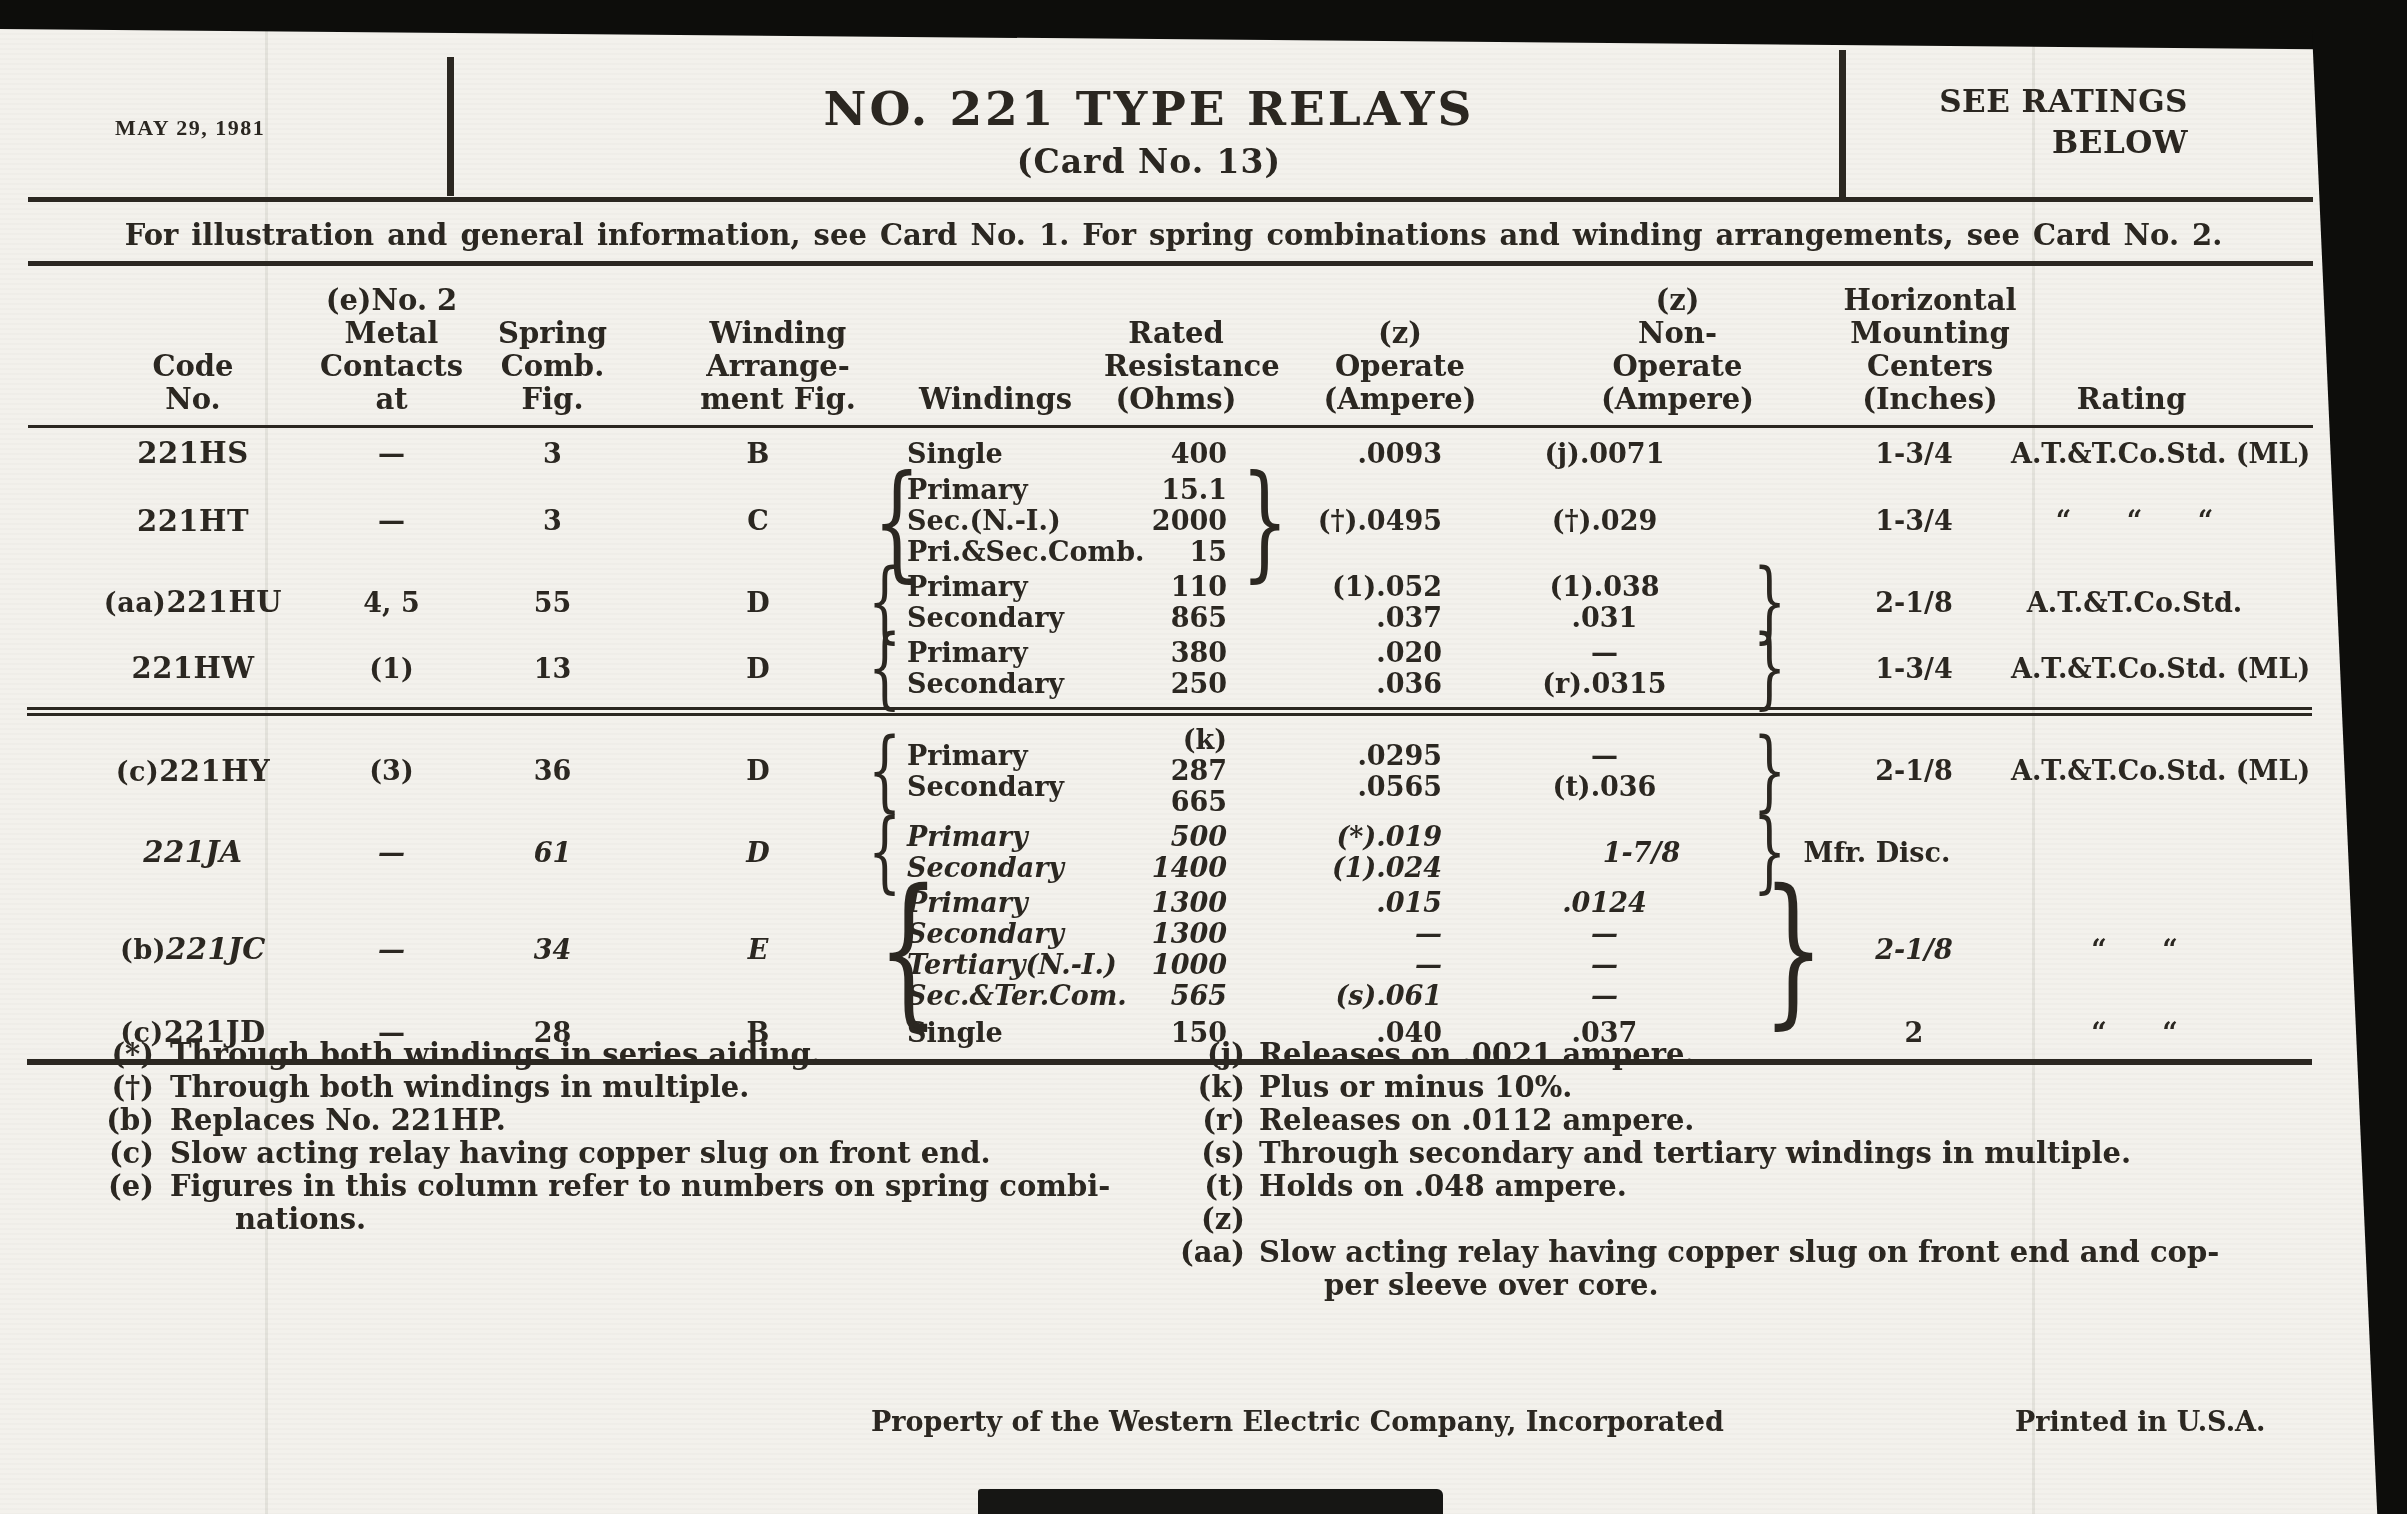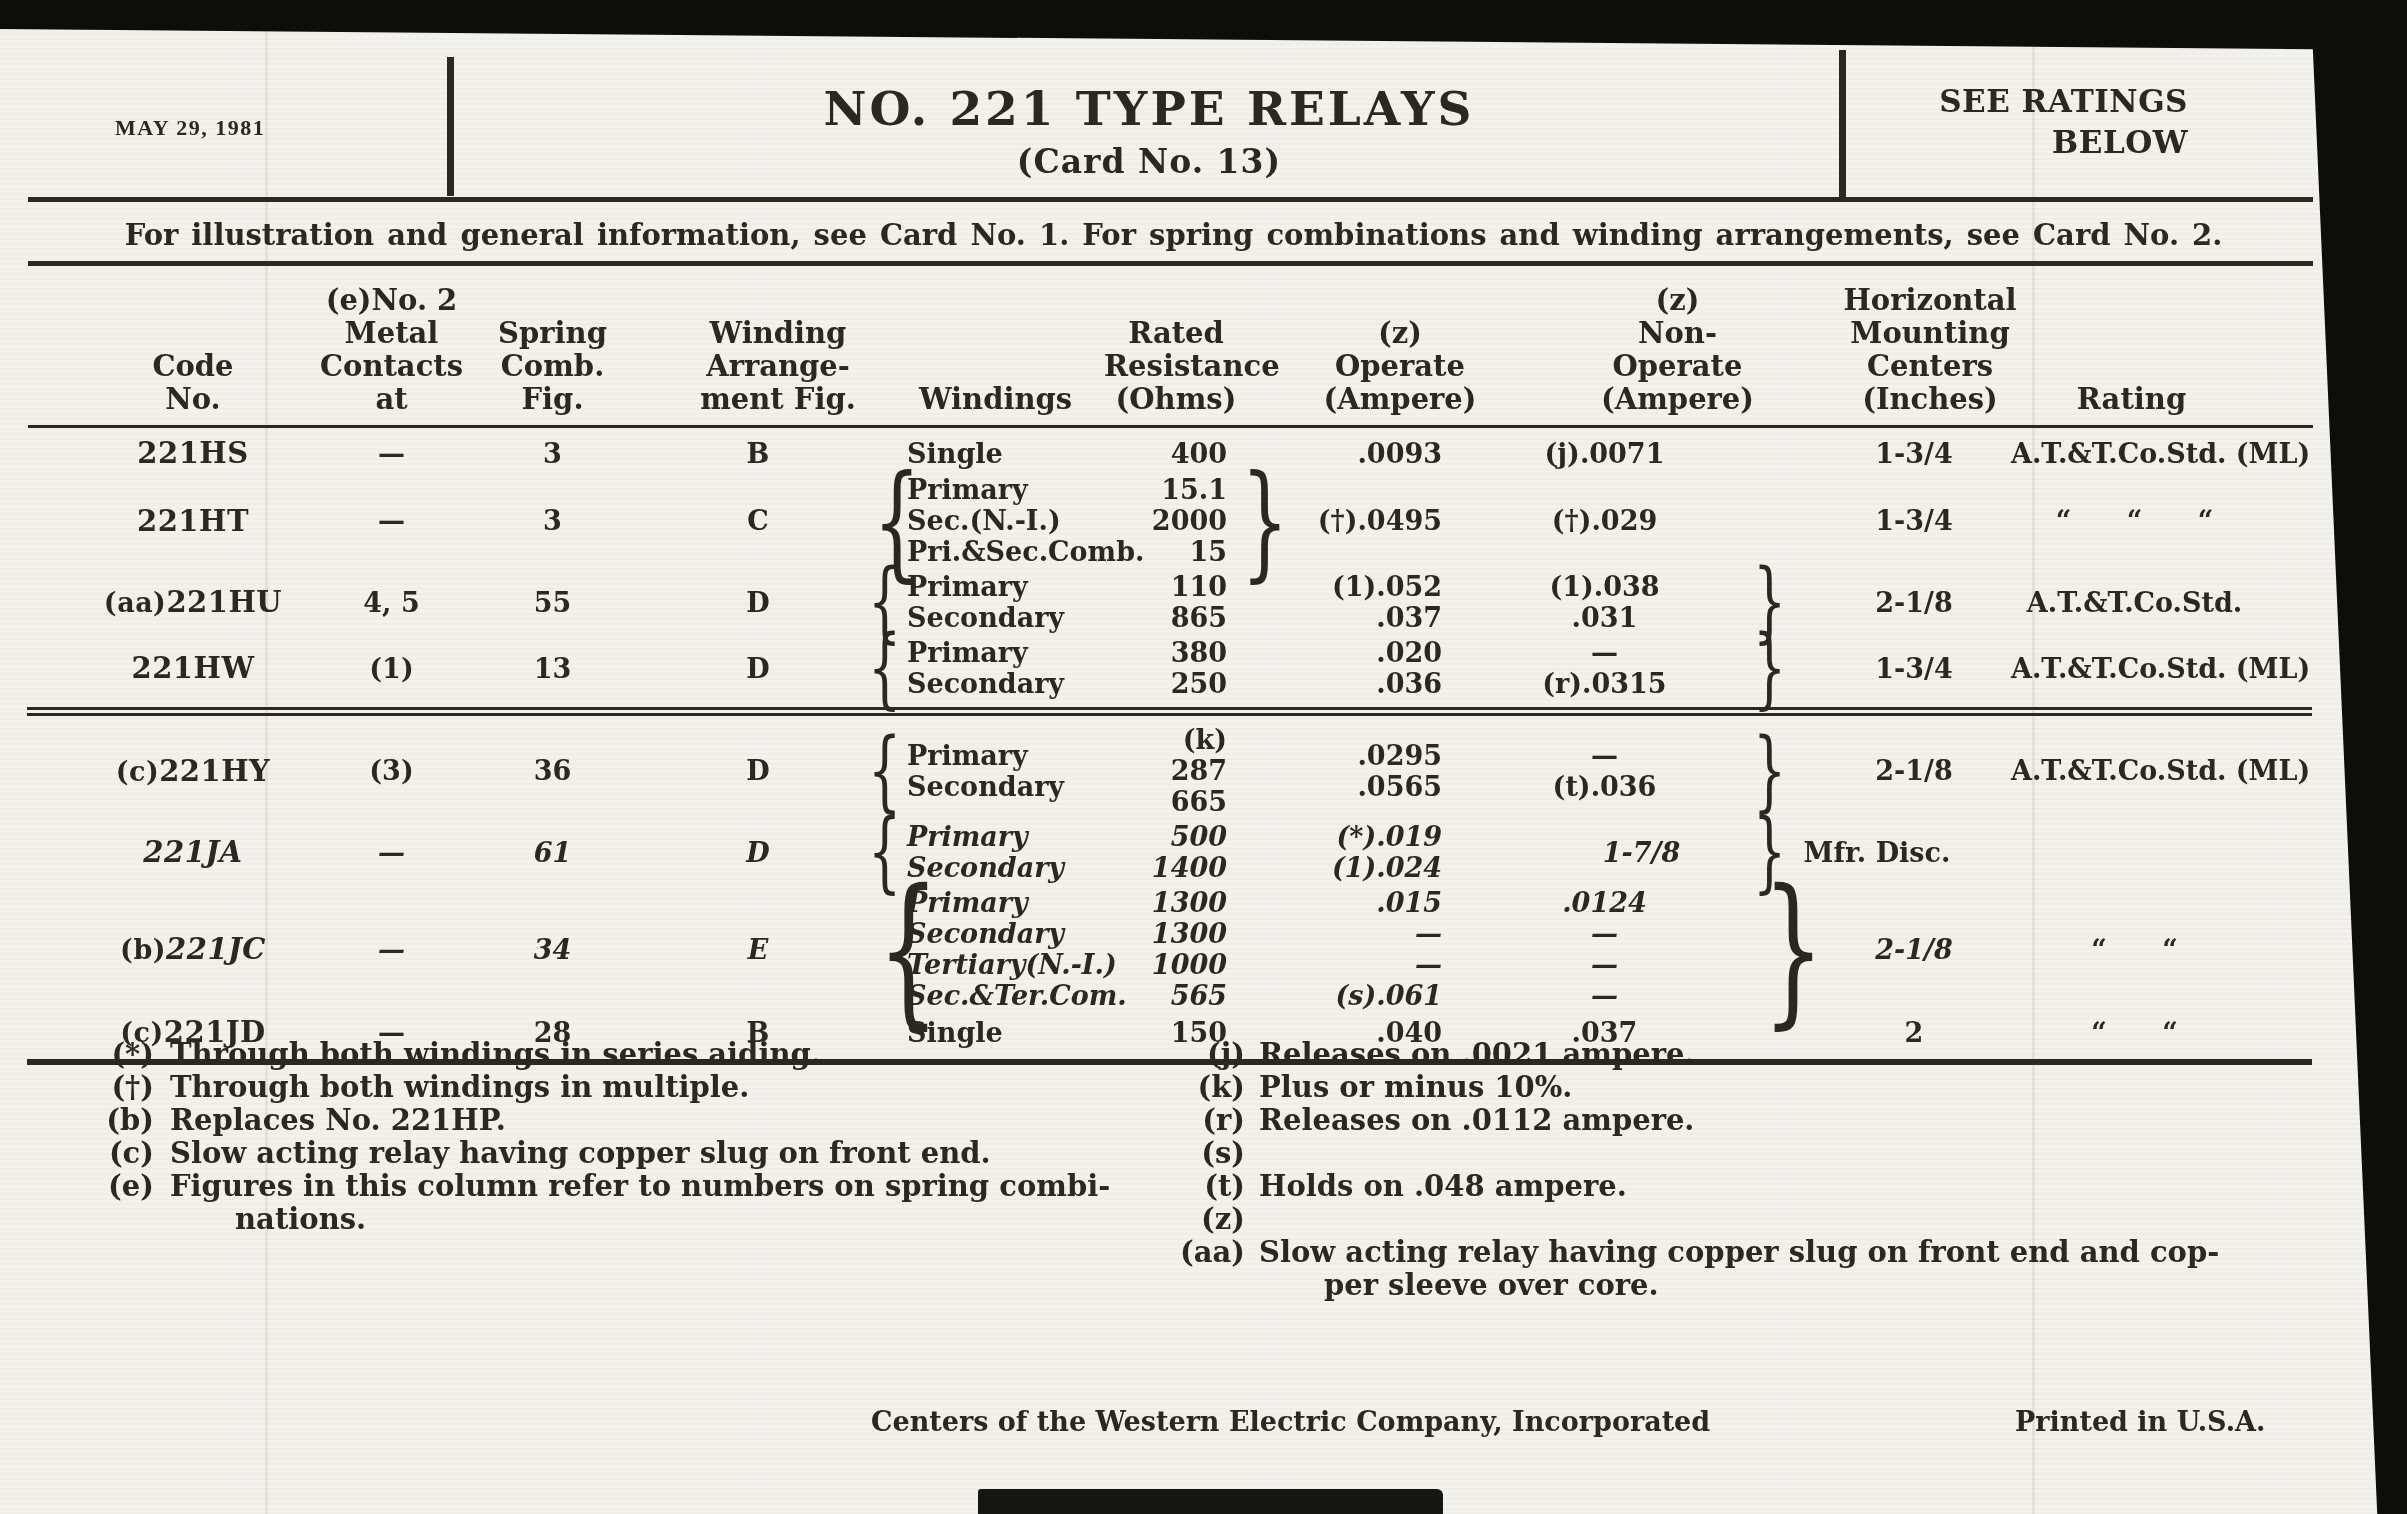--- a/index.html
+++ b/index.html
@@ -438,39 +438,42 @@
         </div>
       </div>
       <div class="fn">
         <div class="fn-tag">(r)</div>
         <div class="fn-text">
           <div>Releases on .0112 ampere.</div>
         </div>
       </div>
       <div class="fn">
         <div class="fn-tag">(s)</div>
+        <div class="fn-text">
+          <div>Through secondary and tertiary windings in multiple.</div>
+        </div>
       </div>
       <div class="fn">
         <div class="fn-tag">(t)</div>
         <div class="fn-text">
           <div>Holds on .048 ampere.</div>
         </div>
       </div>
       <div class="fn">
         <div class="fn-tag">(z)</div>
       </div>
       <div class="fn">
         <div class="fn-tag">(aa)</div>
         <div class="fn-text">
           <div>Slow acting relay having copper slug on front end and cop-</div>
           <div class="fn-line2">per sleeve over core.</div>
         </div>
       </div>
     </div>
 
-  <div class="footer-prop">Centers of the Western Electric Company, Incorporated</div>
+  <div class="footer-prop">Property of the Western Electric Company, Incorporated</div>
   <div class="footer-printed">Printed in U.S.A.</div>
 
   <div class="scan-topbar"></div>
   <div class="scan-rightedge"></div>
   <div class="scan-bottomstrip"></div>
 </div>
 
 
 </body></html>

